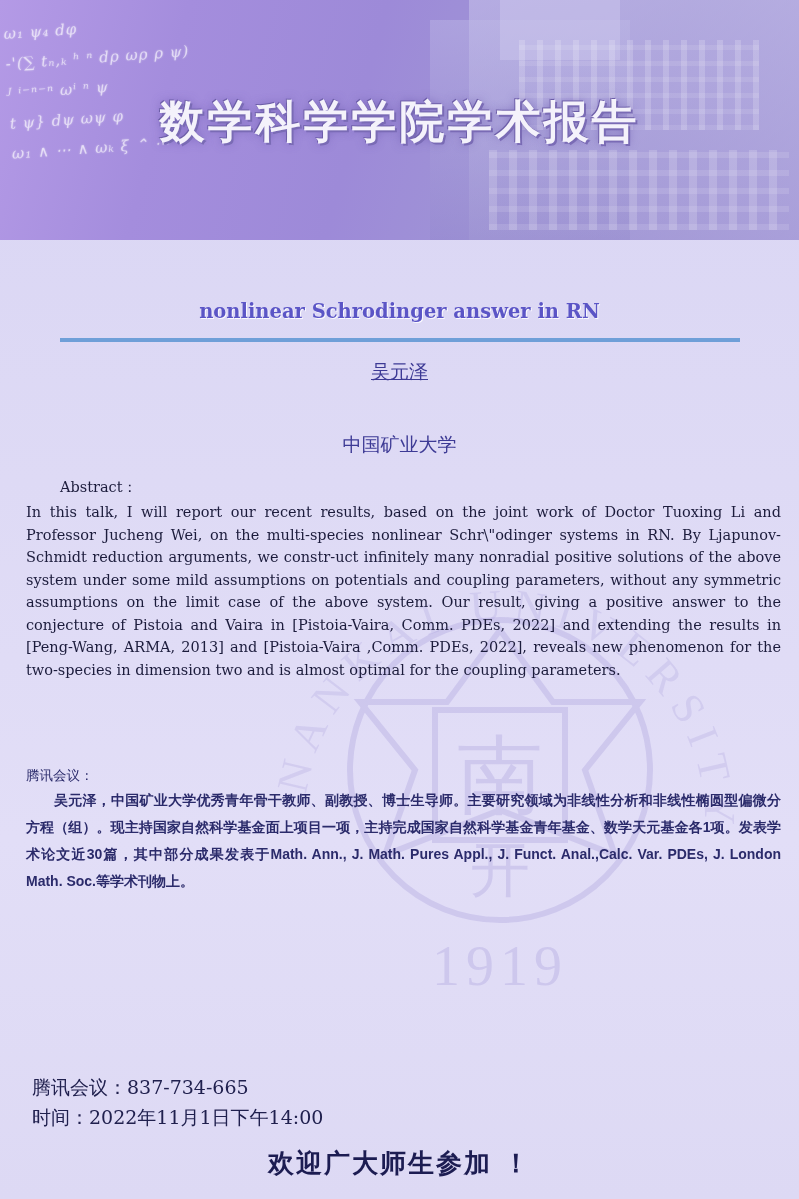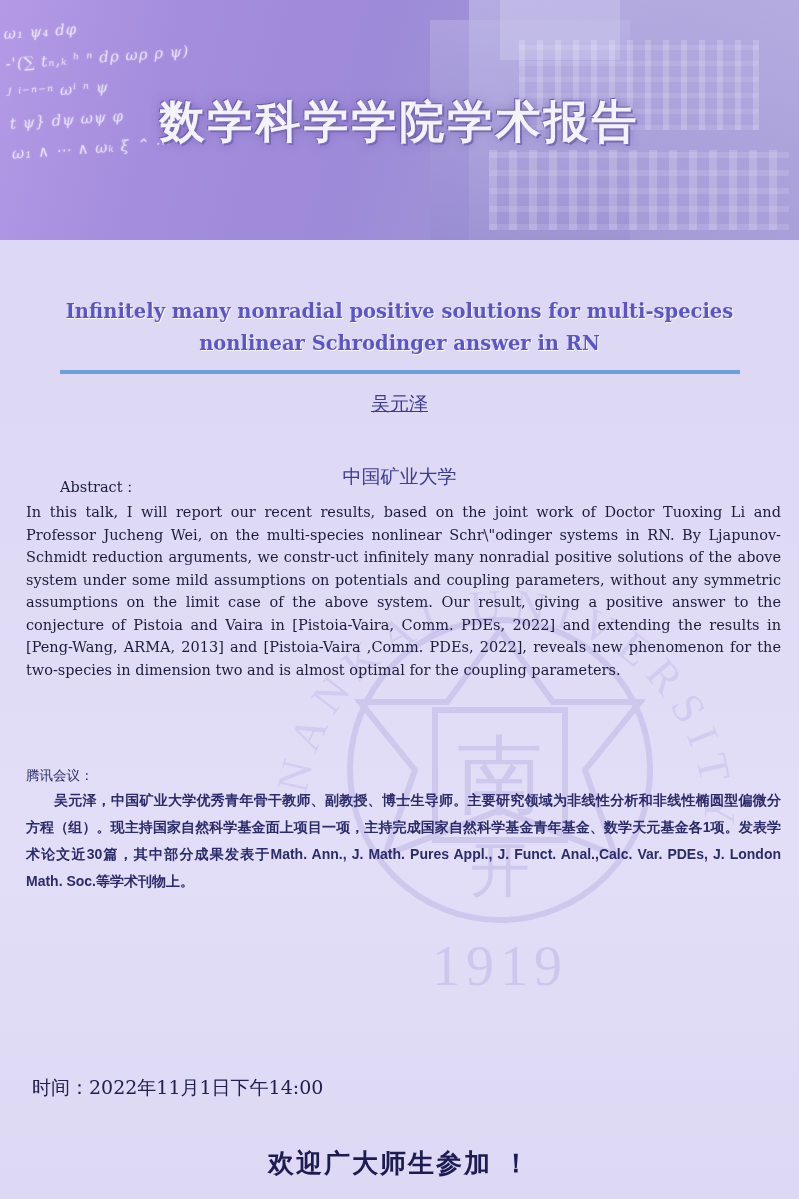--- a/index.html
+++ b/index.html
@@ -252,37 +252,37 @@
         <rect x="150" y="120" width="130" height="130"></rect>
       </g>
       <text x="215" y="215" text-anchor="middle" font-family="Liberation Serif, serif" font-size="86" fill="#a79ddb">南</text>
       <text x="215" y="300" text-anchor="middle" font-family="Liberation Serif, serif" font-size="60" fill="#a79ddb">开</text>
       <text x="215" y="395" text-anchor="middle" font-family="Liberation Serif, serif" font-size="56" fill="#a79ddb" letter-spacing="6">1919</text>
     </svg>
   </div>
 
   <div class="title-block">
     <div class="talk-title">
-      <div>Infinitely many nonradial positive solutions for multi-species</div>
       <div>nonlinear Schrodinger answer in RN</div>
     </div>
     <div class="title-rule"></div>
     <div class="speaker">吴元泽</div>
     <div class="affil">中国矿业大学</div>
   </div>
 
   <div class="abstract">
     <div class="abstract-label">Abstract：</div>
     <div class="abstract-body">In this talk, I will report our recent results, based on the joint work of Doctor Tuoxing Li and Professor Jucheng Wei, on the multi-species nonlinear Schr\"odinger systems in RN.  By Ljapunov-Schmidt reduction arguments, we constr-uct infinitely many nonradial positive solutions of the above system under some mild assumptions on potentials and coupling parameters, without any symmetric assumptions on the limit case of the above system.  Our result, giving a positive answer to the conjecture of Pistoia and Vaira in [Pistoia-Vaira, Comm. PDEs, 2022] and extending the results in [Peng-Wang, ARMA, 2013] and [Pistoia-Vaira ,Comm. PDEs, 2022], reveals new phenomenon for the two-species in dimension two and is almost optimal for the coupling parameters.</div>
   </div>
 
   <div class="bio">
     <div class="bio-label">腾讯会议：</div>
     <div class="bio-body">吴元泽，中国矿业大学优秀青年骨干教师、副教授、博士生导师。主要研究领域为非线性分析和非线性椭圆型偏微分方程（组）。现主持国家自然科学基金面上项目一项，主持完成国家自然科学基金青年基金、数学天元基金各1项。发表学术论文近30篇，其中部分成果发表于Math. Ann., J. Math. Pures Appl., J. Funct. Anal.,Calc. Var. PDEs, J. London Math. Soc.等学术刊物上。</div>
   </div>
 
   <div class="meeting">
+    <div>腾讯会议：837-734-665</div>
     <div>时间：2022年11月1日下午14:00</div>
   </div>
 
   <div class="welcome">欢迎广大师生参加 ！</div>
 
 </div>
 
 </body></html>

